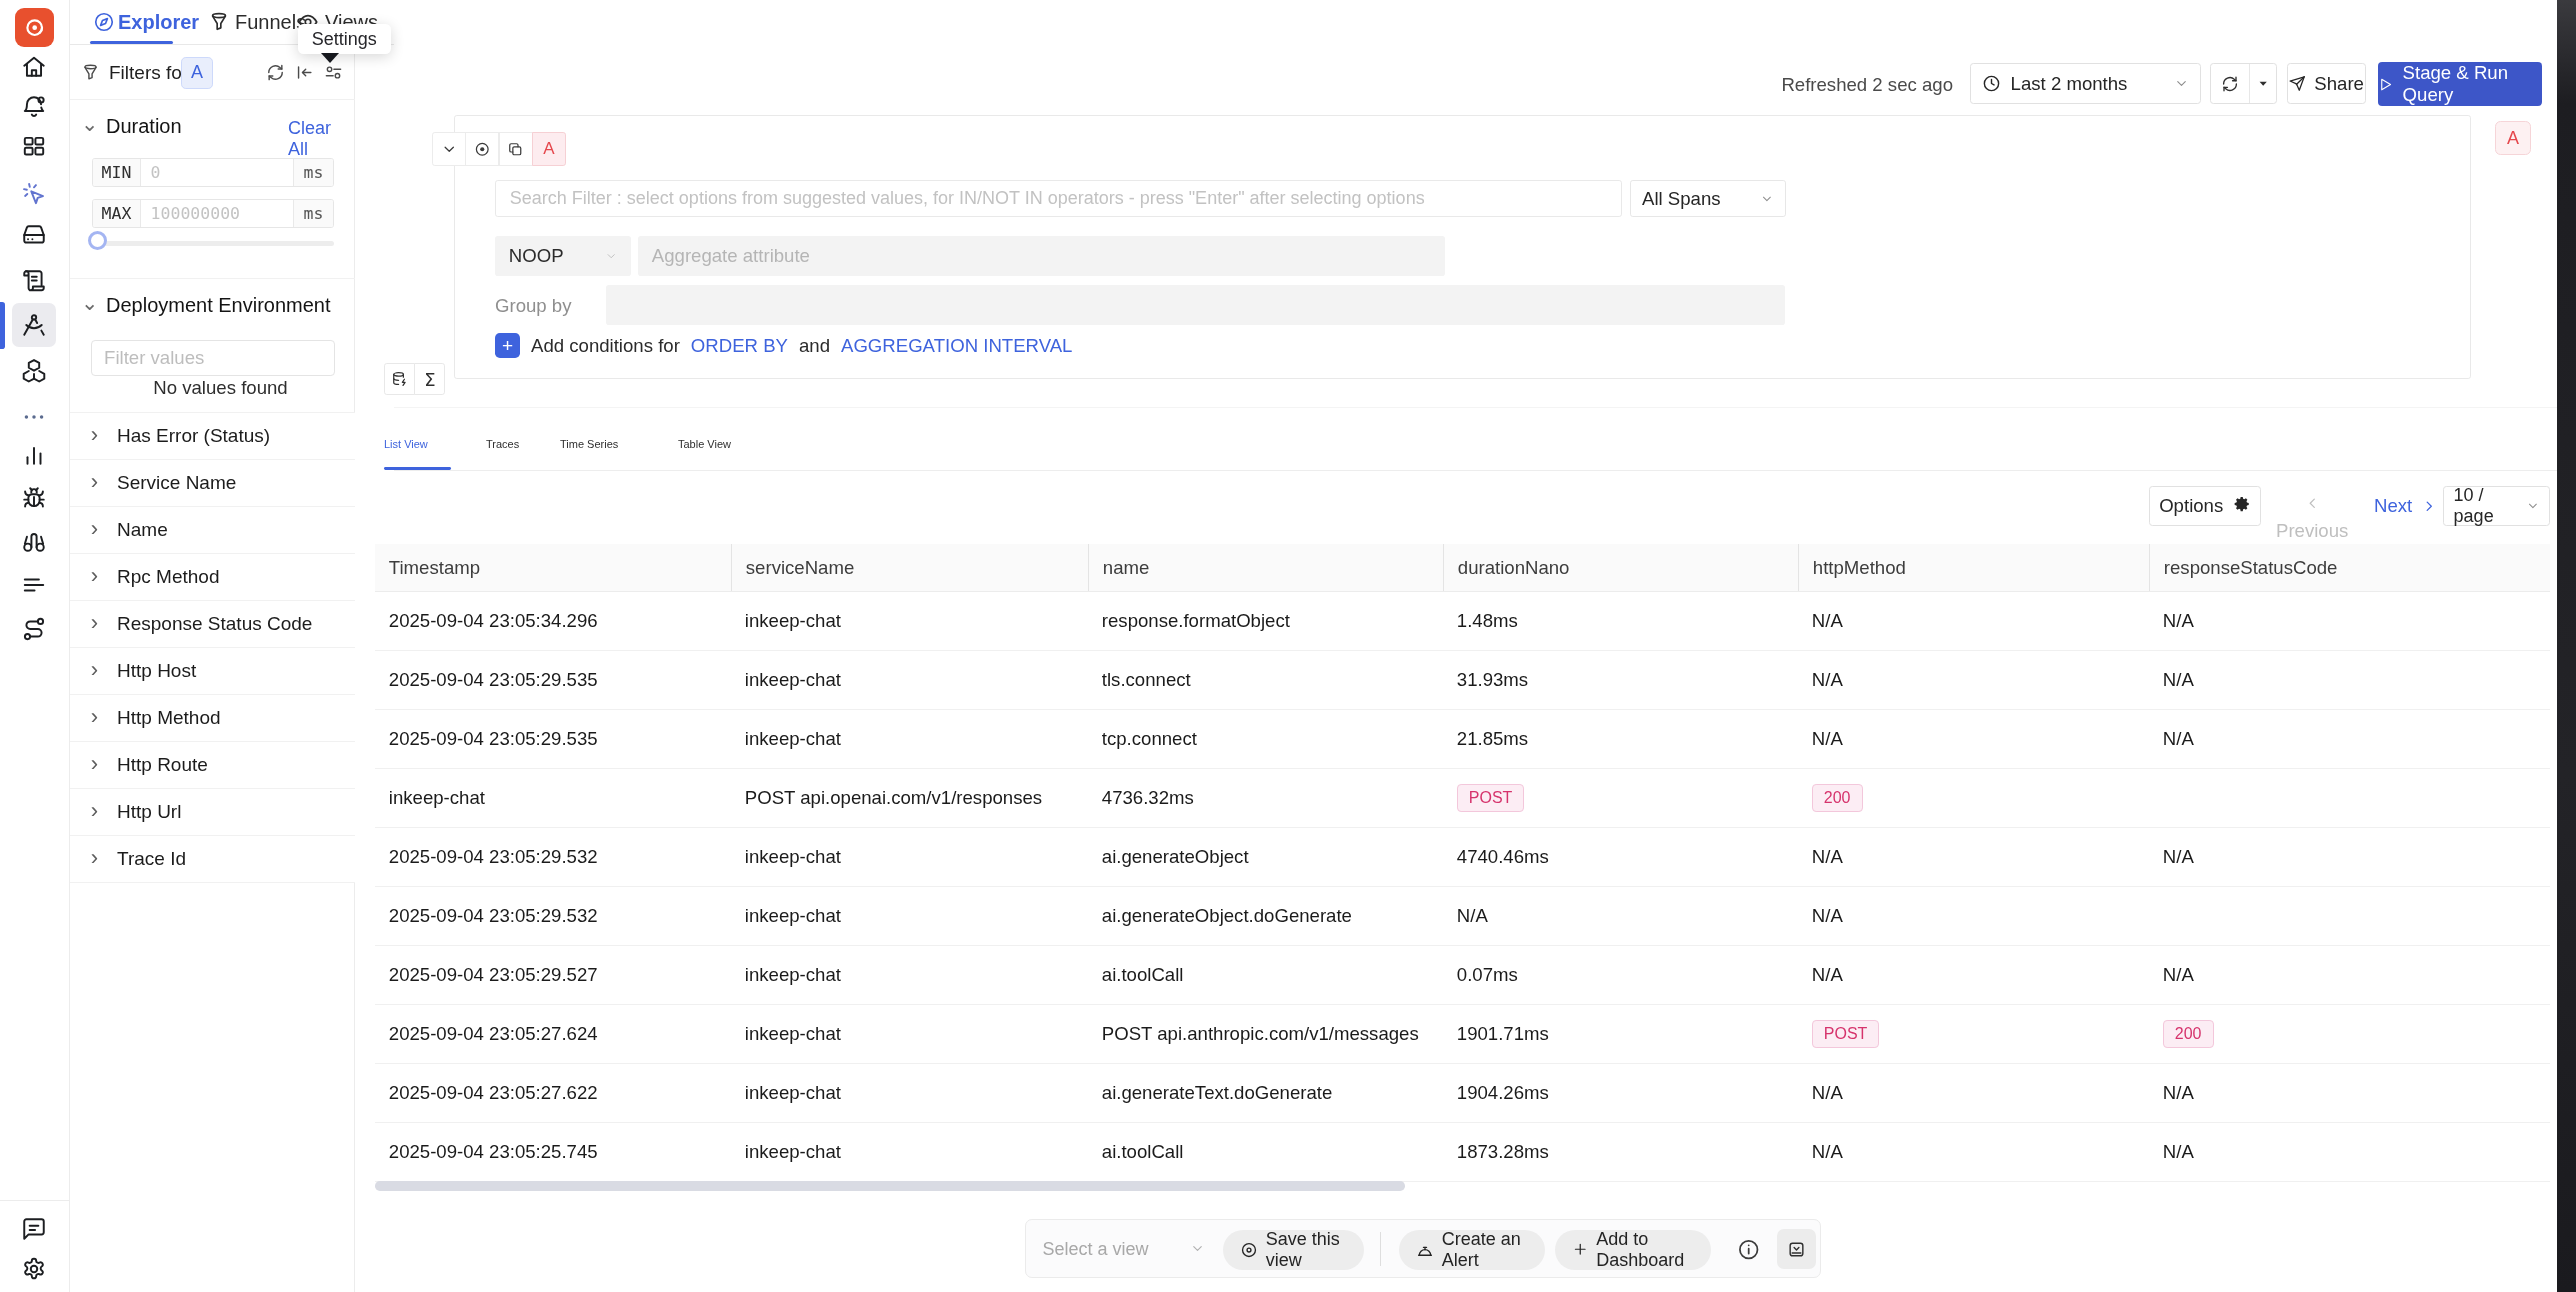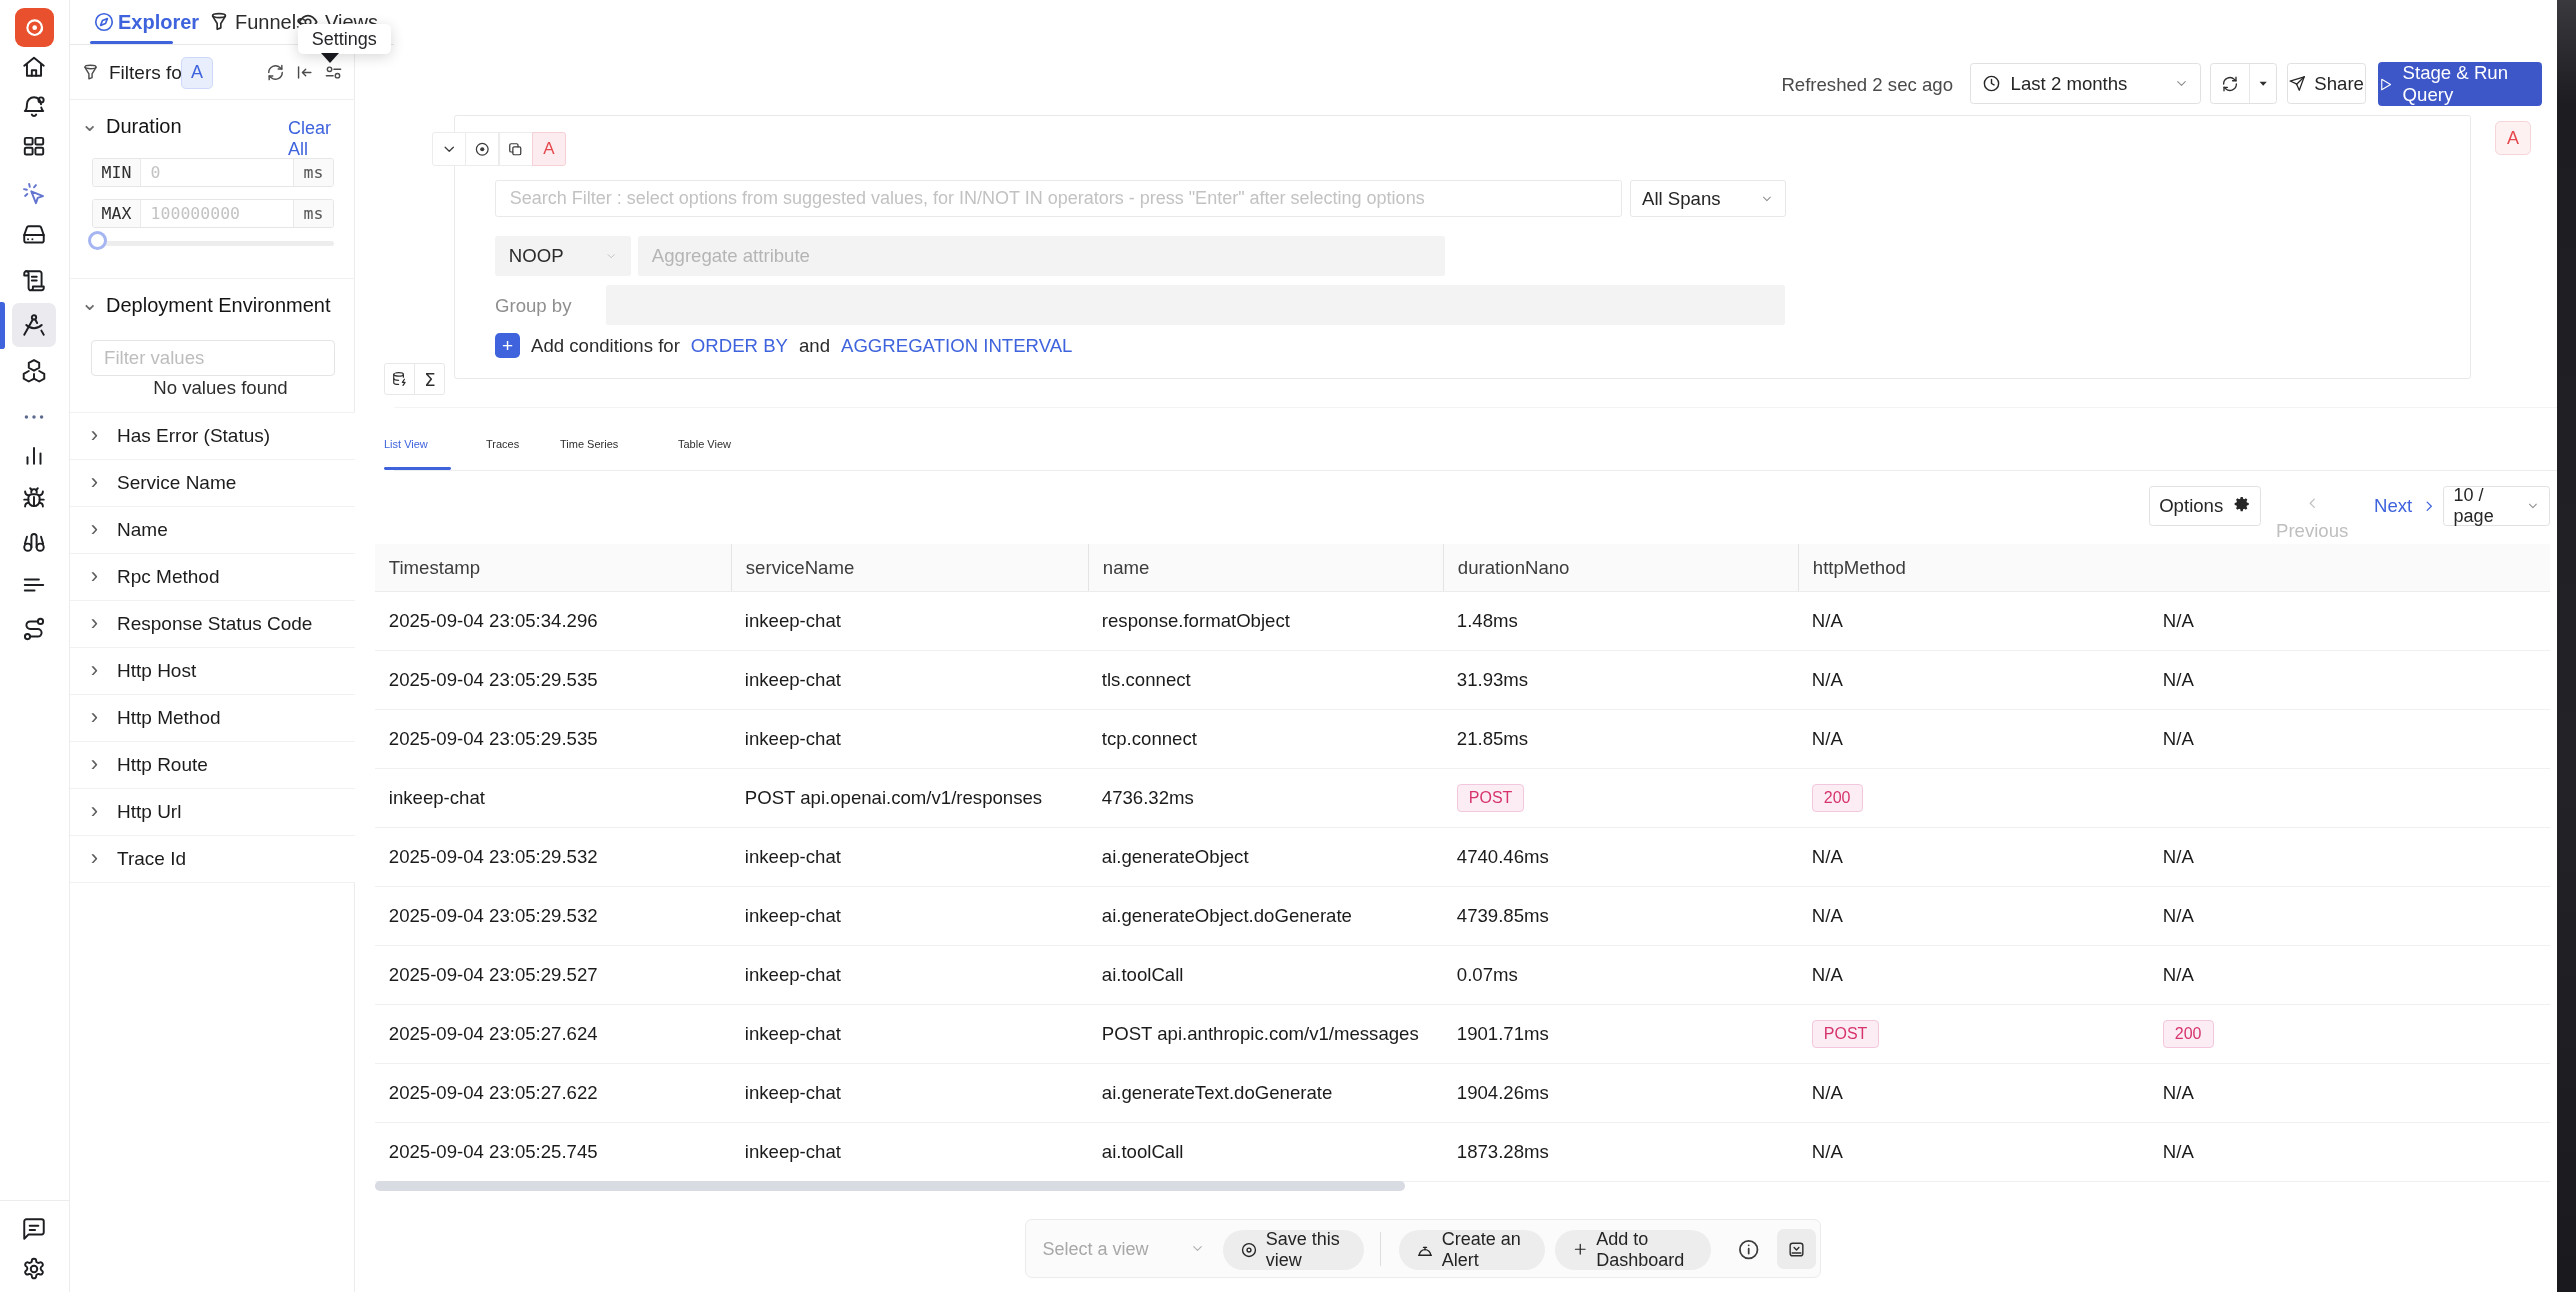--- a/index.html
+++ b/index.html
@@ -572,20 +572,21 @@
       </span>
   </div>
 
   <div class="tbl">
     <div class="thead">
         <div class="hcell">Timestamp</div>
         <div class="hcell">serviceName</div>
         <div class="hcell">name</div>
         <div class="hcell">durationNano</div>
         <div class="hcell">httpMethod</div>
+        <div class="hcell">responseStatusCode</div>
       </div>
     <div>
         <div class="trow">
           <div class="tcell">2025-09-04 23:05:34.296</div>
           <div class="tcell">inkeep-chat</div>
           <div class="tcell">response.formatObject</div>
           <div class="tcell">1.48ms</div>
           <div class="tcell">N/A</div>
           <div class="tcell">N/A</div>
         </div>
@@ -621,21 +622,20 @@
           <div class="tcell">inkeep-chat</div>
           <div class="tcell">ai.generateObject</div>
           <div class="tcell">4740.46ms</div>
           <div class="tcell">N/A</div>
           <div class="tcell">N/A</div>
         </div>
         <div class="trow">
           <div class="tcell">2025-09-04 23:05:29.532</div>
           <div class="tcell">inkeep-chat</div>
           <div class="tcell">ai.generateObject.doGenerate</div>
-          <div class="tcell">4739.85ms</div>
           <div class="tcell">N/A</div>
           <div class="tcell">N/A</div>
         </div>
         <div class="trow">
           <div class="tcell">2025-09-04 23:05:29.527</div>
           <div class="tcell">inkeep-chat</div>
           <div class="tcell">ai.toolCall</div>
           <div class="tcell">0.07ms</div>
           <div class="tcell">N/A</div>
           <div class="tcell">N/A</div>

